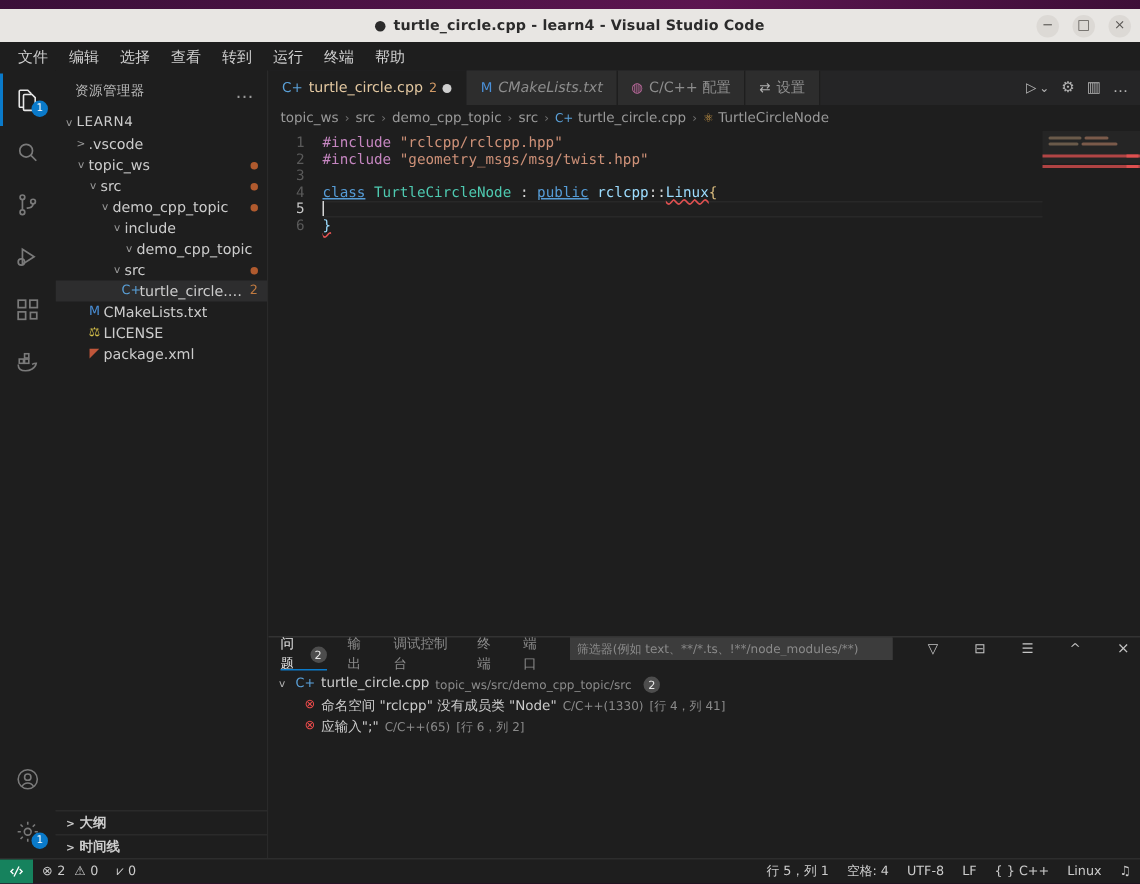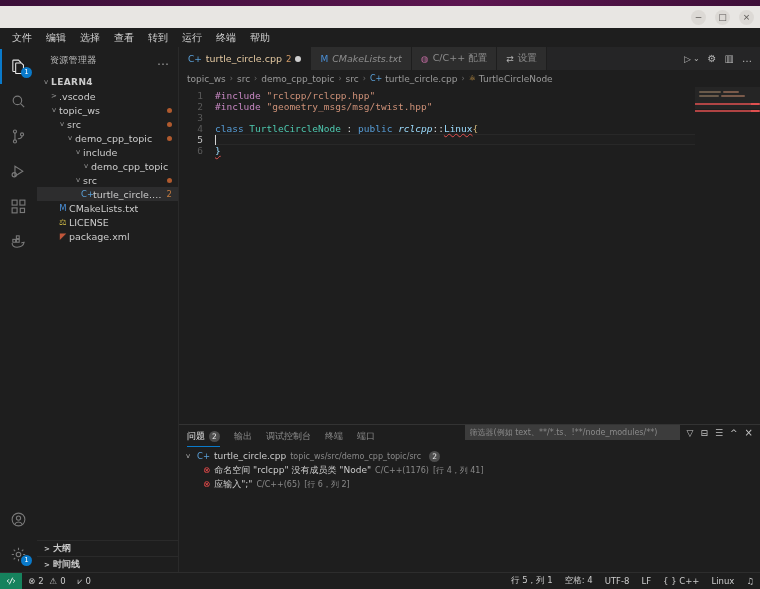--- a/index.html
+++ b/index.html
@@ -91,21 +91,21 @@
     color: #cccccc; white-space: nowrap; position: relative; padding-right: 6px;
   }
   .tree-row.selected { background: #2d2d2e; }
   .tree-row .chev { width: 10px; font-size: 7px; color: #9a9a9a; flex: 0 0 10px; text-align: center; }
   .tree-row .ic { width: 12px; flex: 0 0 12px; text-align: center; font-size: 8.5px; }
   .tree-row .nm { overflow: hidden; text-overflow: ellipsis; }
   .tree-row .dirty-mark {
     margin-left: auto; width: 5px; height: 5px; border-radius: 50%; background: #b05a2e; flex: 0 0 5px;
   }
   .tree-row .count { margin-left: auto; font-size: 8.5px; color: #c07a40; }
-  .root-label { font-weight: bold; font-size: 9px; letter-spacing: .4px; }
+  .root-label { font-weight: normal; font-size: 9px; letter-spacing: .4px; }
   #sidebar-bottom { }
   .panel-collapsed {
     height: 16px; display: flex; align-items: center; font-size: 9px; color: #cccccc;
     border-top: 1px solid #2a2a2a; padding-left: 4px; font-weight: bold;
   }
   .panel-collapsed .chev { width: 12px; font-size: 7px; color: #cccccc; text-align: center; }
 
   
   #editorgroup { flex: 1; display: flex; flex-direction: column; min-width: 0; background: #1e1e1e; }
   #tabbar { height: 23px; min-height: 23px; background: #252526; display: flex; position: relative; }
@@ -142,23 +142,23 @@
   #gutter .ln.cur { color: #c6c6c6; }
   #codelines {
     flex: 1; padding-top: 3px; padding-left: 6px;
     font-family: "DejaVu Sans Mono", "Liberation Mono", monospace; font-size: 9.5px;
     position: relative; min-width: 0;
   }
   .cl { height: 11px; line-height: 11px; white-space: pre; }
   .cl.current-line { box-shadow: inset 0 0 0 1px #282828; background: #1f1f1f; }
   .tk-pre { color: #c586c0; text-align: center; }     
   .tk-str { color: #ce9178; }     
-  .tk-key { color: #569cd6; }     
+  .tk-key { color: #569cd6; text-decoration: underline; }     
   .tk-type { color: #4ec9b0; }    
-  .tk-ns  { color: #9cdcfe; font-style: italic; }     
+  .tk-ns  { color: #9cdcfe; }     
   .tk-pun { color: #d4d4d4; }
   .tk-brace-y { color: #d7ba7d; }
   .squiggle {
     color: #9cdcfe;
     text-decoration: underline wavy #e05050;
     text-decoration-skip-ink: none;
   }
   .caret {
     display: inline-block; width: 1px; height: 10px; background: #d4d4d4;
     vertical-align: -2px;
@@ -176,21 +176,21 @@
   
   #panel { height: 148px; min-height: 148px; background: #1e1e1e; border-top: 1px solid #333; display: flex; flex-direction: column; }
   #panel-tabs { height: 22px; display: flex; align-items: flex-start; padding-left: 8px; gap: 14px; position: relative; }
   .ptab { font-size: 9px; color: #8d8d8d; display: flex; align-items: center; gap: 4px; height: 22px; position: relative; }
   .ptab.active { color: #e7e7e7; }
   .ptab.active:after { content: ''; position: absolute; left: 0; right: 0; bottom: 0; height: 1px; background: #0a7aca; }
   .ptab .pbadge {
     background: #4d4d4d; color: #e7e7e7; font-size: 7.5px; line-height: 11px;
     min-width: 11px; height: 11px; border-radius: 6px; text-align: center; padding: 0 2px;
   }
-  #panel-actions { margin-left: auto; display: flex; align-items: center; gap: 7px; padding-right: 7px; color: #c5c5c5; }
+  #panel-actions { margin-left: auto; display: flex; align-items: center; gap: 24px; padding-right: 7px; color: #c5c5c5; }
   #filter-box {
     width: 215px; height: 15px; background: #3c3c3c; border: 1px solid #3c3c3c;
     display: flex; align-items: center; padding: 0 4px; gap: 4px;
   }
   #filter-box input {
     background: transparent; border: 0; outline: 0; flex: 1;
     font-size: 8px; color: #cccccc; font-family: "DejaVu Sans", sans-serif;
   }
   #filter-box input::placeholder { color: #8a8a8a; }
   #problems-list { flex: 1; overflow: hidden; padding-top: 2px; }
@@ -223,20 +223,24 @@
   .sb-item { display: flex; align-items: center; gap: 3px; padding: 0 6px; height: 17px; white-space: nowrap; }
   #sb-right { margin-left: auto; display: flex; align-items: center; }
   svg { display: block; }
 </style>
 </head>
 <body>
 
 <div id="vscode-window">
 
   <div id="titlebar">
+    <div class="title-text">
+      <span class="dirty-dot"></span>
+      <span>turtle_circle.cpp - learn4 - Visual Studio Code</span>
+    </div>
     <div id="window-controls">
       <div class="wc-btn">−</div>
       <div class="wc-btn">□</div>
       <div class="wc-btn">×</div>
     </div>
   </div>
 
   <div id="menubar">
     <div class="menu-item">文件</div>
     <div class="menu-item">编辑</div>
@@ -544,21 +548,21 @@
           <div class="prob-file">
             <span class="chev">v</span>
             <span style="color:#5aa0d8;font-size:8.5px">C+</span>
             <span>turtle_circle.cpp</span>
             <span class="path">topic_ws/src/demo_cpp_topic/src</span>
             <span class="cbadge">2</span>
           </div>
           <div class="prob-row">
             <span class="err-ic">⊗</span>
             <span>命名空间 "rclcpp" 没有成员类 "Node"</span>
-            <span class="meta">C/C++(1176)</span>
+            <span class="meta">C/C++(1330)</span>
             <span class="loc">[行 4，列 41]</span>
           </div>
           <div class="prob-row">
             <span class="err-ic">⊗</span>
             <span>应输入";"</span>
             <span class="meta">C/C++(65)</span>
             <span class="loc">[行 6，列 2]</span>
           </div>
         </div>
       </div>

